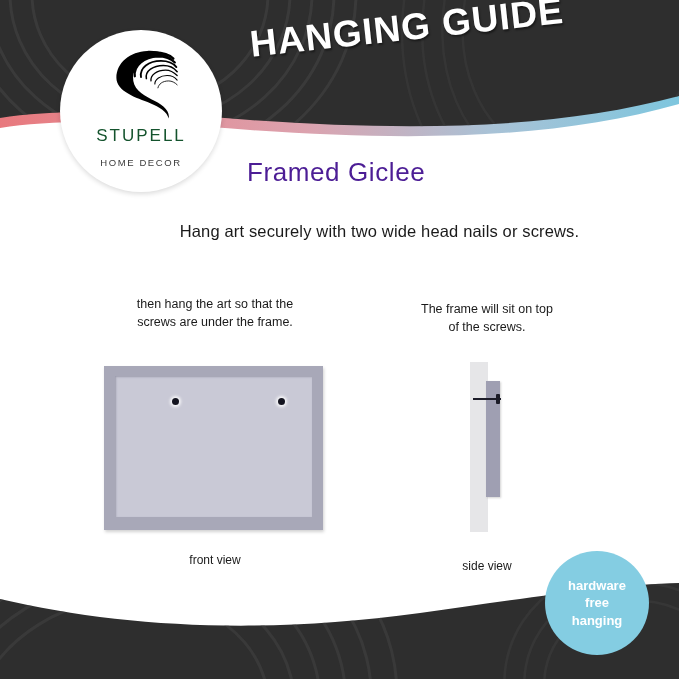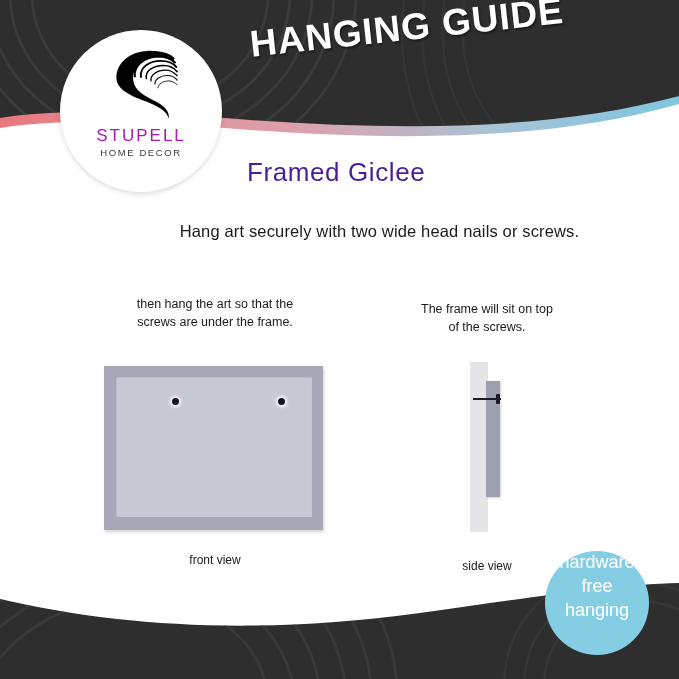--- a/index.html
+++ b/index.html
@@ -52,33 +52,33 @@
     justify-content: flex-start;
     padding-top: 14px;
     box-sizing: border-box;
   }
   #logo-mark {
     width: 78px;
     height: 80px;
   }
   .logo-word {
     font-family: "Liberation Sans", sans-serif;
-    color: #a21caf;
+    color: #14532d;
     letter-spacing: 2.0px;
     text-align: center;
     line-height: 1;
   }
   #logo-name {
     font-size: 17px;
     margin-top: 3px;
   }
   #logo-tagline {
     font-size: 9.5px;
     letter-spacing: 1.6px;
-    margin-top: 4px;
+    margin-top: 14px;
     color: #3a3a3a;
   }
 
   
   #guide-title {
     position: absolute;
     left: 248px;
     top: 24px;
     font-size: 37px;
     font-weight: bold;
@@ -225,26 +225,27 @@
     position: absolute;
     left: 545px;
     top: 551px;
     width: 104px;
     height: 104px;
     border-radius: 50%;
     background: #84cde2;
     display: flex;
     flex-direction: column;
     align-items: center;
-    justify-content: flex-start;
+    justify-content: center;
     color: #ffffff;
-    font-size: 18px;
+    font-size: 13px;
     line-height: 1.32;
     text-align: center;
     z-index: 6;
+    font-weight: bold;
   }
 </style>
 </head>
 <body>
 
 <div id="page">
 
   <div id="header-band">
     <svg width="679" height="160" viewBox="0 0 679 160" xmlns="http://www.w3.org/2000/svg">
       <defs>

